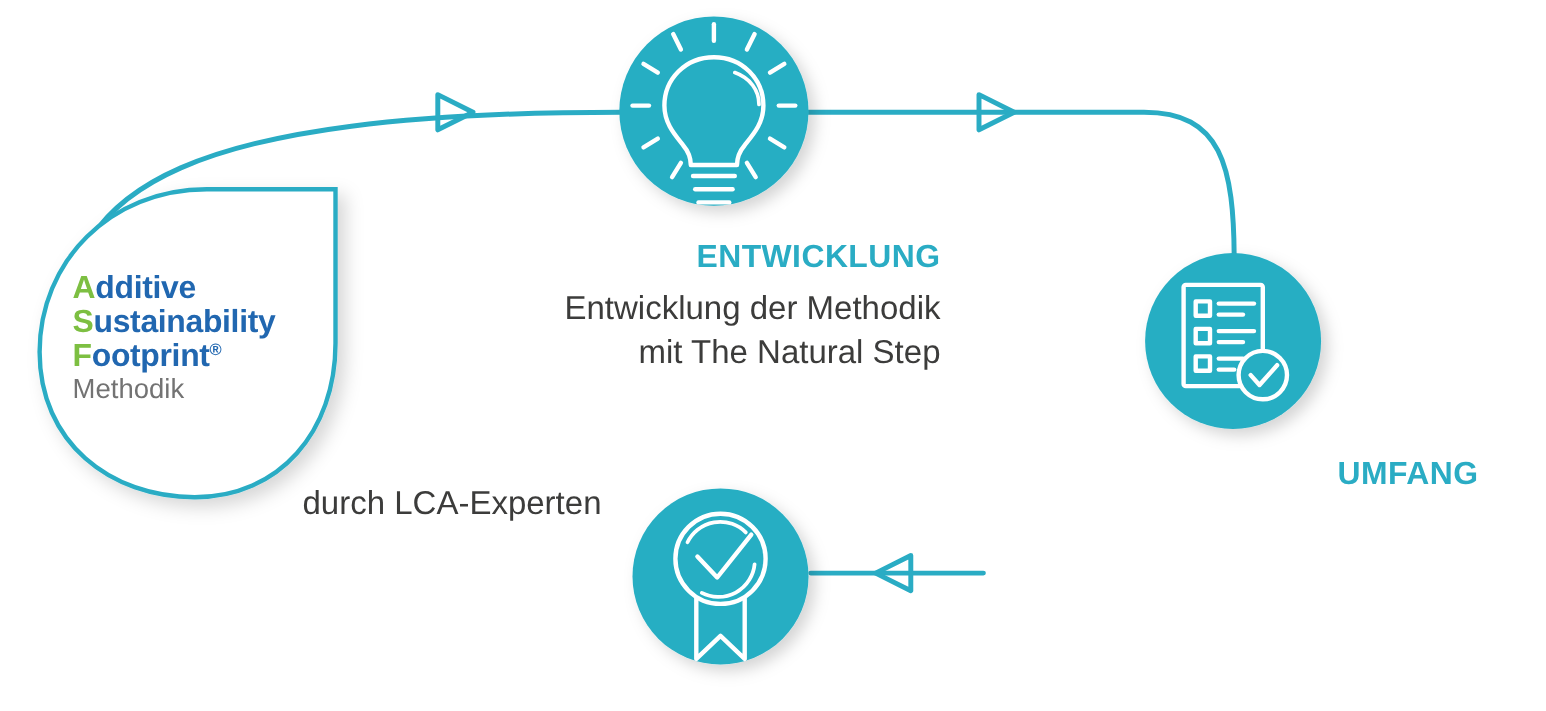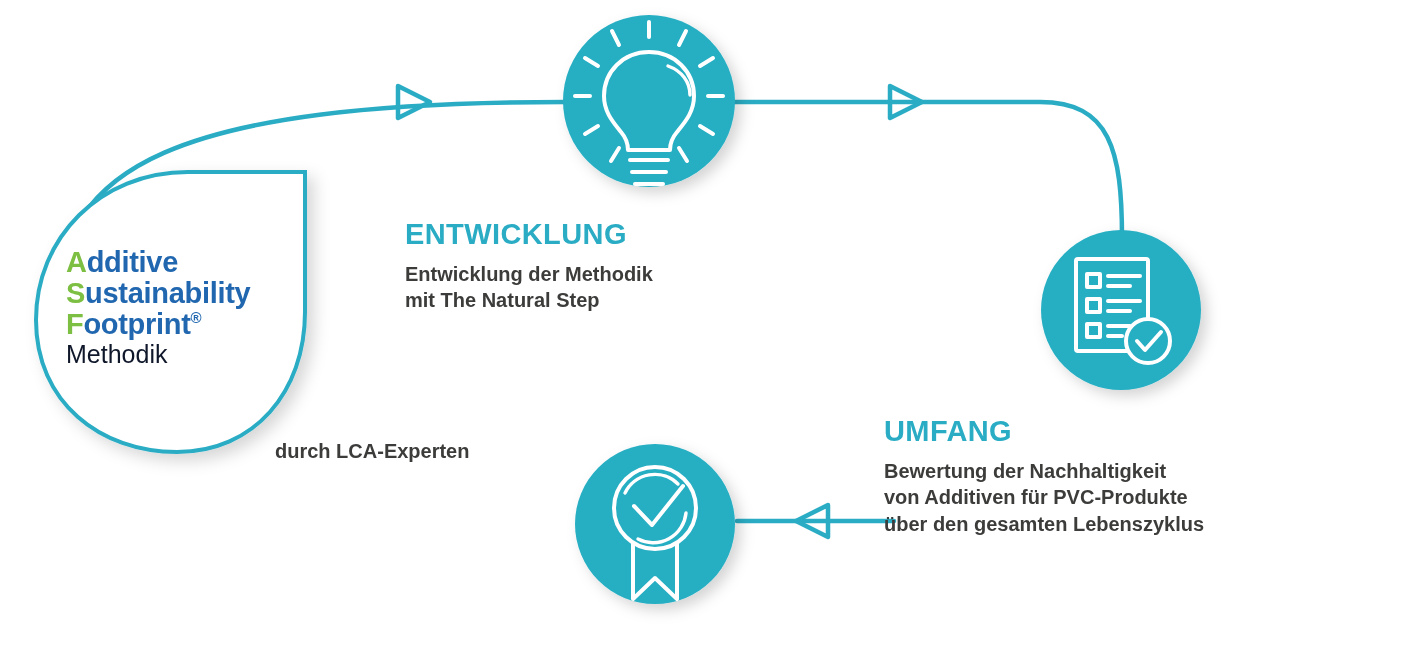--- a/index.html
+++ b/index.html
@@ -48,43 +48,43 @@
   }
   .logo-reg {
     font-size: 15px;
     vertical-align: super;
     font-weight: bold;
   }
   .logo-sub {
     font-family: "Liberation Sans", sans-serif;
     font-weight: normal;
     font-size: 25px;
-    color: #0f172a;
+    color: #737373;
     margin-top: 3px;
     white-space: nowrap;
   }
 
   
   .step {
     position: absolute;
-    text-align: left;
+    text-align: right;
   }
   .step-title {
     font-family: "Liberation Sans", sans-serif;
     font-weight: bold;
     font-size: 29px;
     letter-spacing: 0.4px;
     color: #2aacc4;
     margin: 0 0 10px 0;
     white-space: nowrap;
   }
   .step-desc {
     font-family: "Liberation Sans", sans-serif;
-    font-weight: bold;
-    font-size: 20px;
+    font-weight: normal;
+    font-size: 30px;
     line-height: 1.32;
     color: #3c3c3b;
   }
   .step-desc div {
     white-space: nowrap;
   }
 
   #step-entwicklung { left: 405px; top: 218px; width: 450px; }
   #step-umfang      { left: 884px; top: 415px; width: 460px; }
   #step-validierung { left: 275px; top: 438px; width: 250px; }
@@ -213,25 +213,20 @@
   <div class="step" id="step-entwicklung">
     <div class="step-title">ENTWICKLUNG</div>
     <div class="step-desc">
       <div>Entwicklung der Methodik</div>
       <div>mit The Natural Step</div>
     </div>
   </div>
 
   <div class="step" id="step-umfang">
     <div class="step-title">UMFANG</div>
-    <div class="step-desc">
-      <div>Bewertung der Nachhaltigkeit</div>
-      <div>von Additiven für PVC-Produkte</div>
-      <div>über den gesamten Lebenszyklus</div>
-    </div>
   </div>
 
   <div class="step" id="step-validierung">
     <div class="step-desc">
       <div>durch LCA-Experten</div>
     </div>
   </div>
 
 </div>
 

